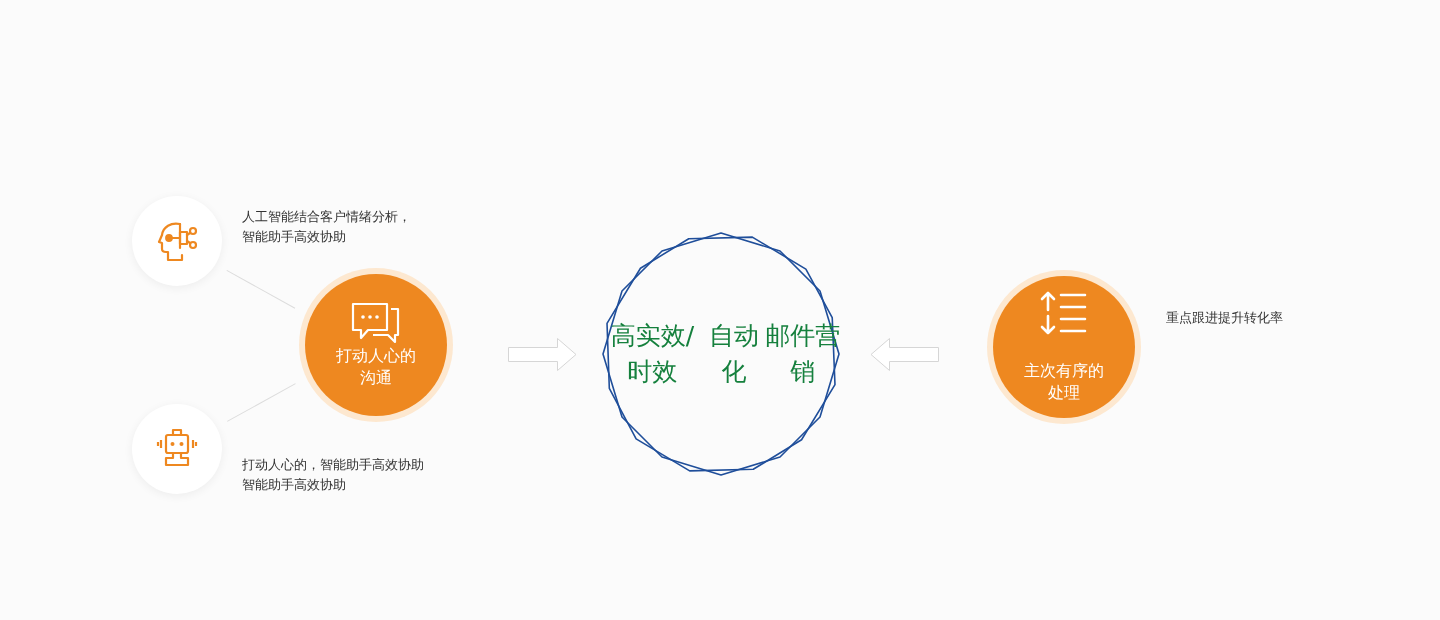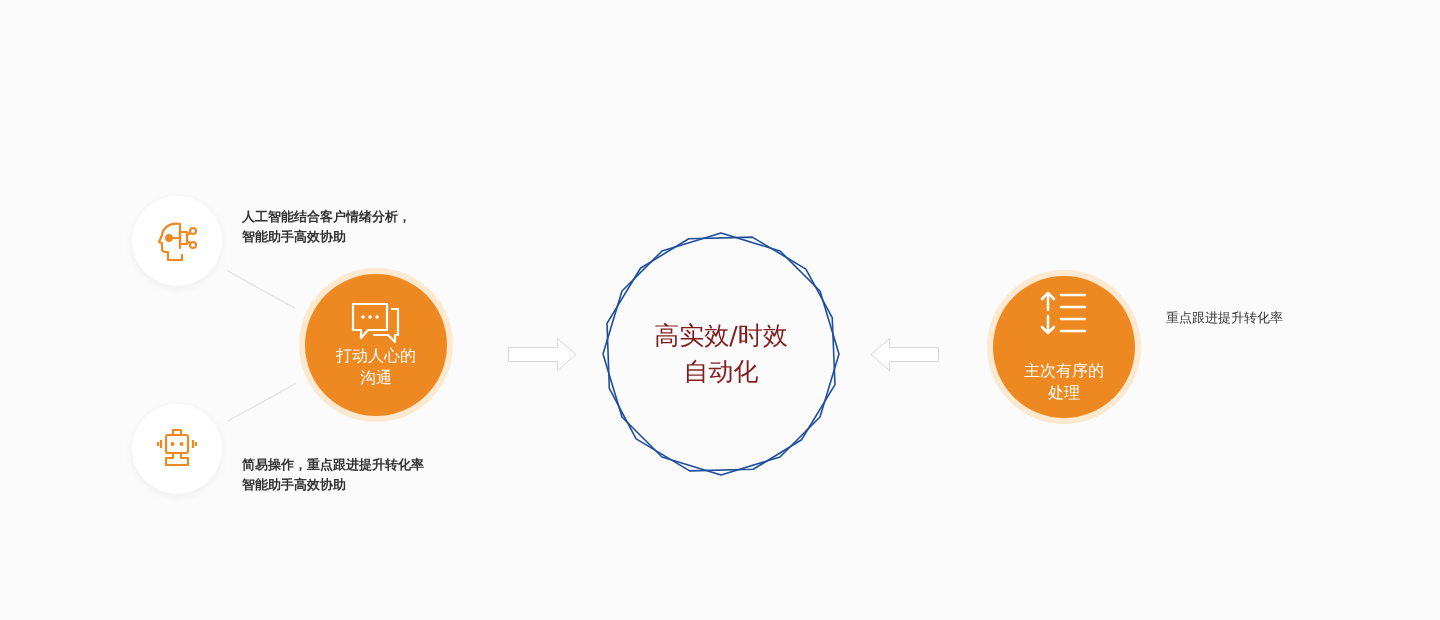--- a/index.html
+++ b/index.html
@@ -6,34 +6,34 @@
   body {
     width:1440px; height:620px; background:#fbfbfb; position:relative; overflow:hidden;
     font-family:"DejaVu Sans","Liberation Sans",sans-serif;
   }
   .abs { position:absolute; }
   .small-circle {
     position:absolute; width:90px; height:90px; border-radius:50%;
     background:#ffffff; box-shadow:0 2px 10px rgba(0,0,0,0.06);
     display:flex; align-items:center; justify-content:center;
   }
-  .desc { position:absolute; font-size:13px; color:#333; line-height:20px;font-weight:bold; }
+  .desc { position:absolute; font-size:13px; color:#333; line-height:20px; }
   .desc div { white-space:nowrap; }
   .big-circle {
     position:absolute; width:142px; height:142px; border-radius:50%;
     background:#ee8820; box-shadow:0 0 0 6px #fde8d0;
     display:flex; flex-direction:column; align-items:center; justify-content:center;
     color:#fff; text-align:center;
   }
   .big-label { font-size:16px; line-height:22px; }
   .connector { position:absolute; height:1px; background:#dcdcdc; transform-origin:0 0; }
   .center-text {
     position:absolute; left:600px; top:232px; width:242px; height:244px;
-    display:flex; flex-direction:column; align-items:center; justify-content:center;
-    color:#7f1d1d; font-size:25px; line-height:36px; text-align:center;
+    display:flex; align-items:center; justify-content:center;
+    color:#15803d; font-size:25px; line-height:36px; text-align:center;
   }
   .right-desc { position:absolute; left:1166px; top:304px; font-size:13px; color:#333; line-height:28px; }
 </style>
 </head>
 <body>
 
 <div class="connector" style="left:227px; top:270px; width:78px; transform:rotate(29deg);"></div>
 <div class="connector" style="left:227px; top:421px; width:78px; transform:rotate(-29deg);"></div>
 
 <div class="small-circle" style="left:132px; top:196px;">
@@ -59,21 +59,21 @@
     <rect x="18" y="3" width="8" height="5"></rect>
     <rect x="11" y="8" width="22" height="18" rx="2"></rect>
     <circle cx="17.5" cy="17" r="2" fill="#ee8820" stroke="none"></circle>
     <circle cx="26.5" cy="17" r="2" fill="#ee8820" stroke="none"></circle>
     <path d="M6 13 L6 21 M3 15 L3 19"></path>
     <path d="M38 13 L38 21 M41 15 L41 19"></path>
     <path d="M18 26 L18 31 L11 31 L11 38 L33 38 L33 31 L26 31 L26 26"></path>
   </svg>
 </div>
 <div class="desc" style="left:242px; top:455px;">
-  <div>简易操作，重点跟进提升转化率</div>
+  <div>打动人心的，智能助手高效协助</div>
   <div>智能助手高效协助</div>
 </div>
 
 <div class="big-circle" style="left:305px; top:274px;">
   <svg width="52" height="44" viewBox="0 0 52 44" fill="none" stroke="#ffffff" stroke-width="2.2" stroke-linejoin="round">
     <path d="M3 3 L37 3 L37 29 L18 29 L11 37 L11 29 L3 29 Z"></path>
     <circle cx="13" cy="16" r="1.8" fill="#fff" stroke="none"></circle>
     <circle cx="20" cy="16" r="1.8" fill="#fff" stroke="none"></circle>
     <circle cx="27" cy="16" r="1.8" fill="#fff" stroke="none"></circle>
     <path d="M41 8 L48 8 L48 34 L45 34 L45 41 L38 34 L23 34"></path>
@@ -88,20 +88,21 @@
   <path d="M1.5 10.5 L50.5 10.5 L50.5 1.5 L69 17.5 L50.5 33.5 L50.5 24.5 L1.5 24.5 Z"></path>
 </svg>
 
 <svg class="abs" style="left:596px; top:228px;" width="250" height="252" viewBox="0 0 250 252" fill="none" stroke="#1f4e9a" stroke-width="1.6" stroke-linejoin="round">
   <polygon points="125,5 184,23 224,63 243,126 224,189 184,229 125,247 66,229 26,189 7,126 26,63 66,23"></polygon>
   <polygon points="125,5 185,22 223,62 243,126 225,188 186,229 125,247 65,230 26,188 7,126 25,64 64,23" transform="rotate(15 125 126)"></polygon>
 </svg>
 <div class="center-text">
   <div>高实效/时效</div>
   <div>自动化</div>
+  <div>邮件营销</div>
 </div>
 
 <svg class="abs" style="left:868px; top:337px;" width="72" height="36" viewBox="0 0 72 36" fill="#fff" stroke="#d6d6d6" stroke-width="1">
   <path d="M70.5 10.5 L21.5 10.5 L21.5 1.5 L3 17.5 L21.5 33.5 L21.5 24.5 L70.5 24.5 Z"></path>
 </svg>
 
 <div class="big-circle" style="left:993px; top:276px;">
   <svg width="50" height="46" viewBox="0 0 50 46" fill="none" stroke="#ffffff" stroke-width="2.6" stroke-linecap="round" stroke-linejoin="round">
     <path d="M9 20 L9 3 M3 9 L9 3 L15 9"></path>
     <path d="M9 26 L9 43 M3 37 L9 43 L15 37"></path>

